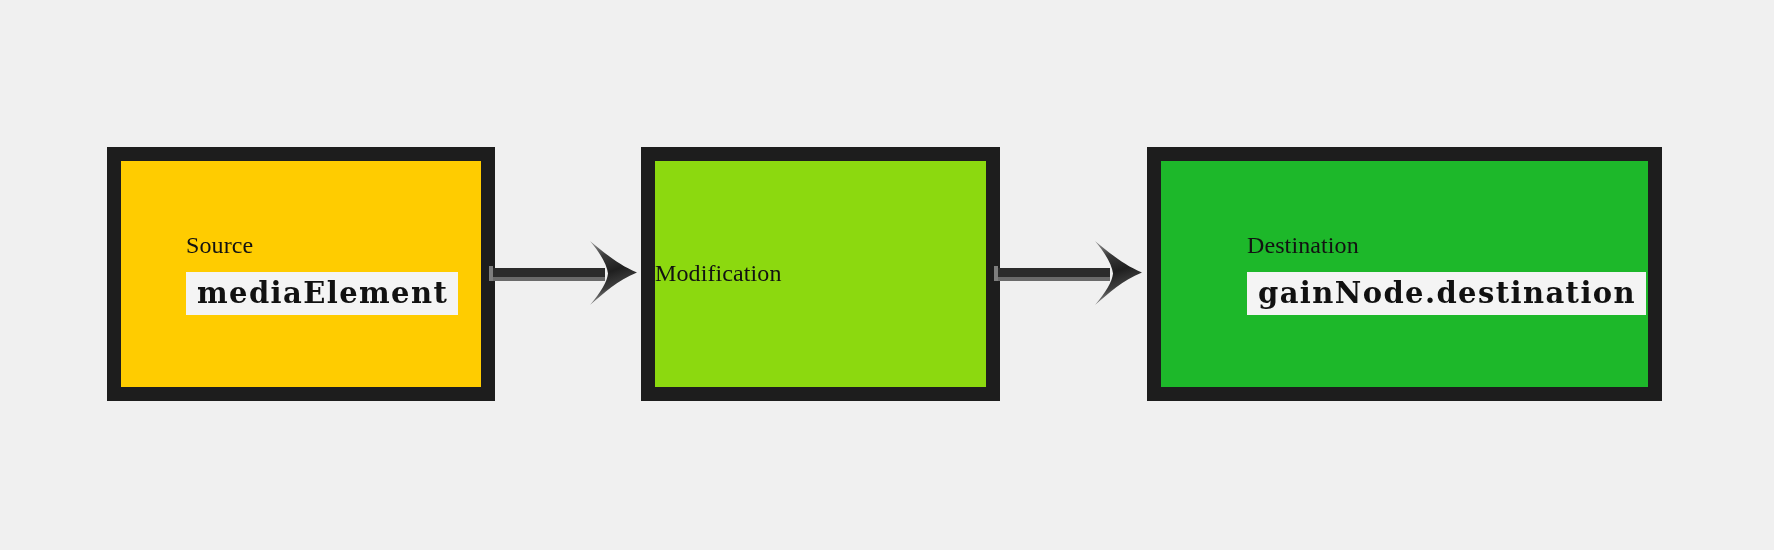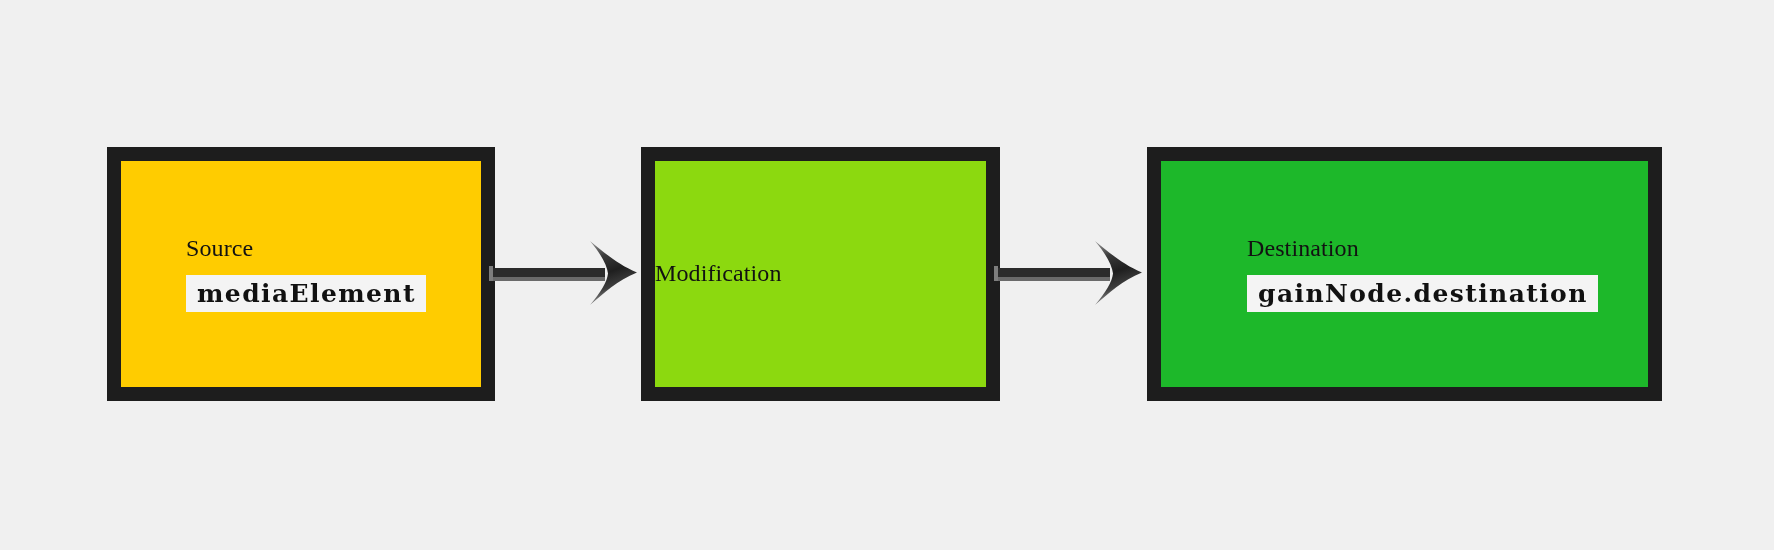--- a/index.html
+++ b/index.html
@@ -37,21 +37,21 @@
     color: #121212;
     letter-spacing: 0.1px;
     white-space: nowrap;
   }
   .node-code {
     margin-top: 14px;
     background: #f4f4f4;
     color: #111111;
     font-family: "DejaVu Serif", serif;
     font-weight: 700;
-    font-size: 25px;
+    font-size: 29px;
     line-height: 1.42;
     letter-spacing: 1.4px;
     padding: 1px 10px 1px 11px;
     white-space: nowrap;
   }
 
   #node-source   { left: 107px;  top: 147px; width: 388px; height: 254px;
                    background: #ffcc00; padding-left: 65px; }
   #node-modification { left: 641px; top: 147px; width: 359px; height: 254px;
                    background: #8cd90f; }

